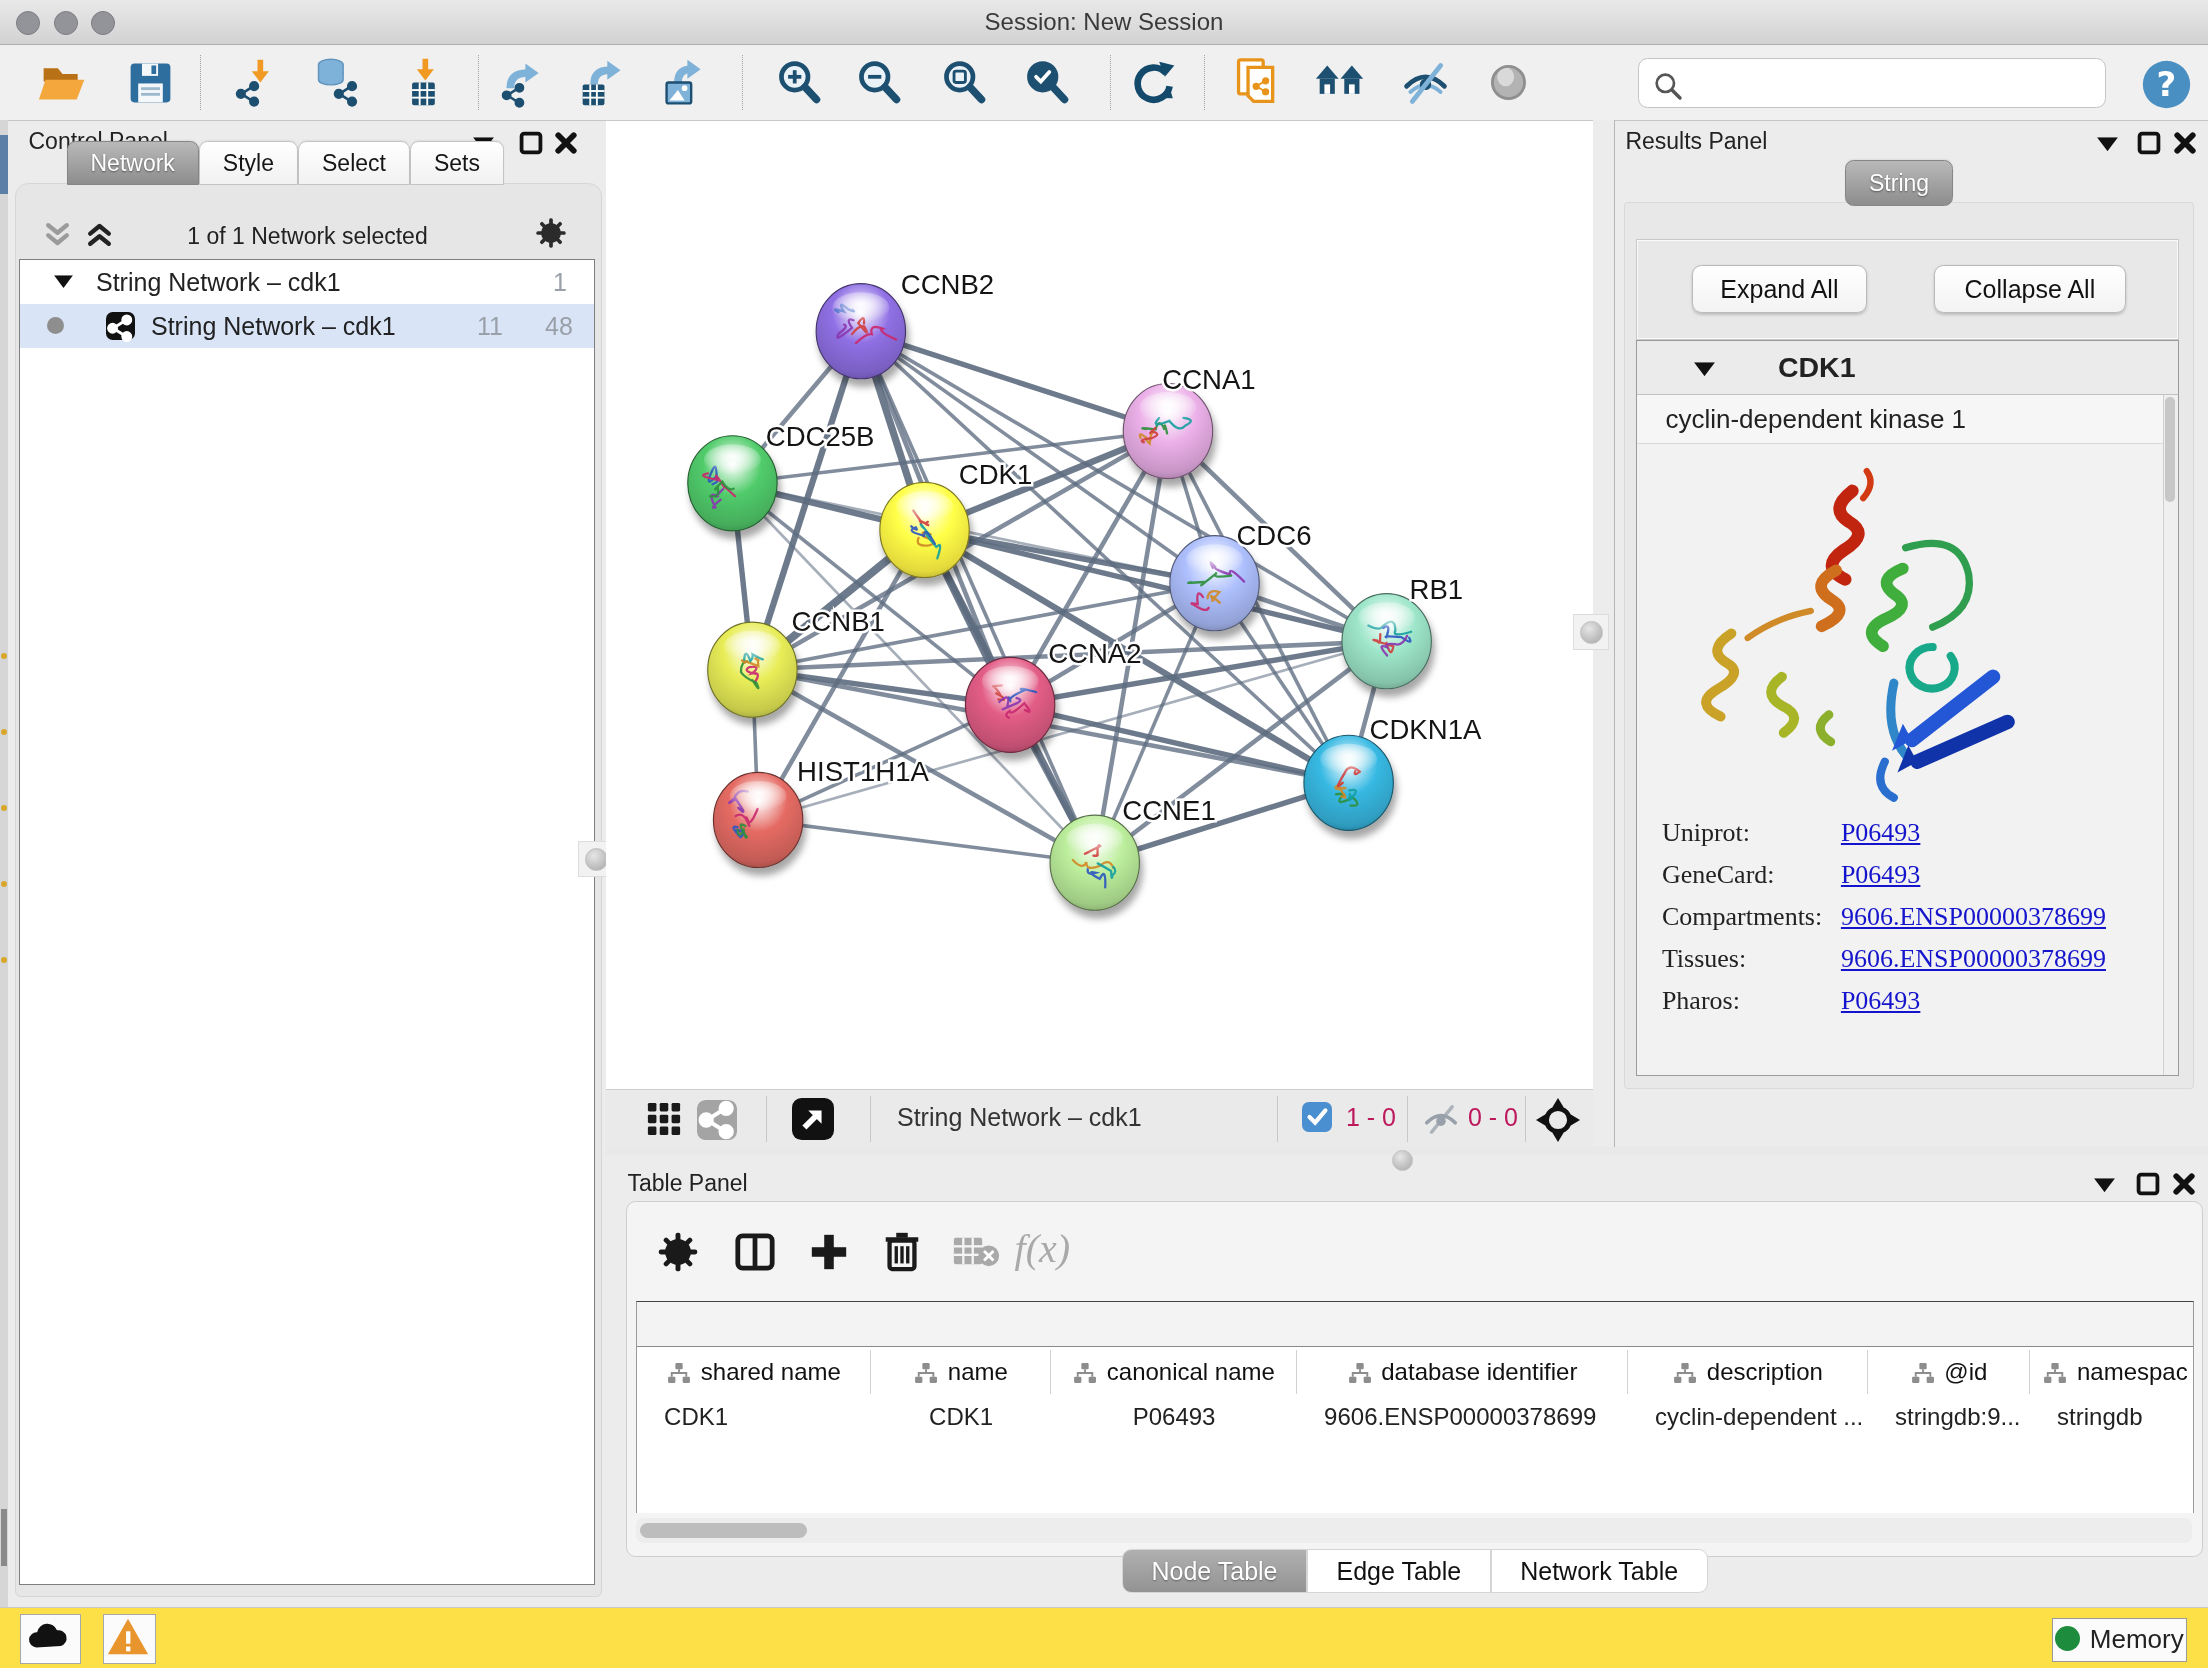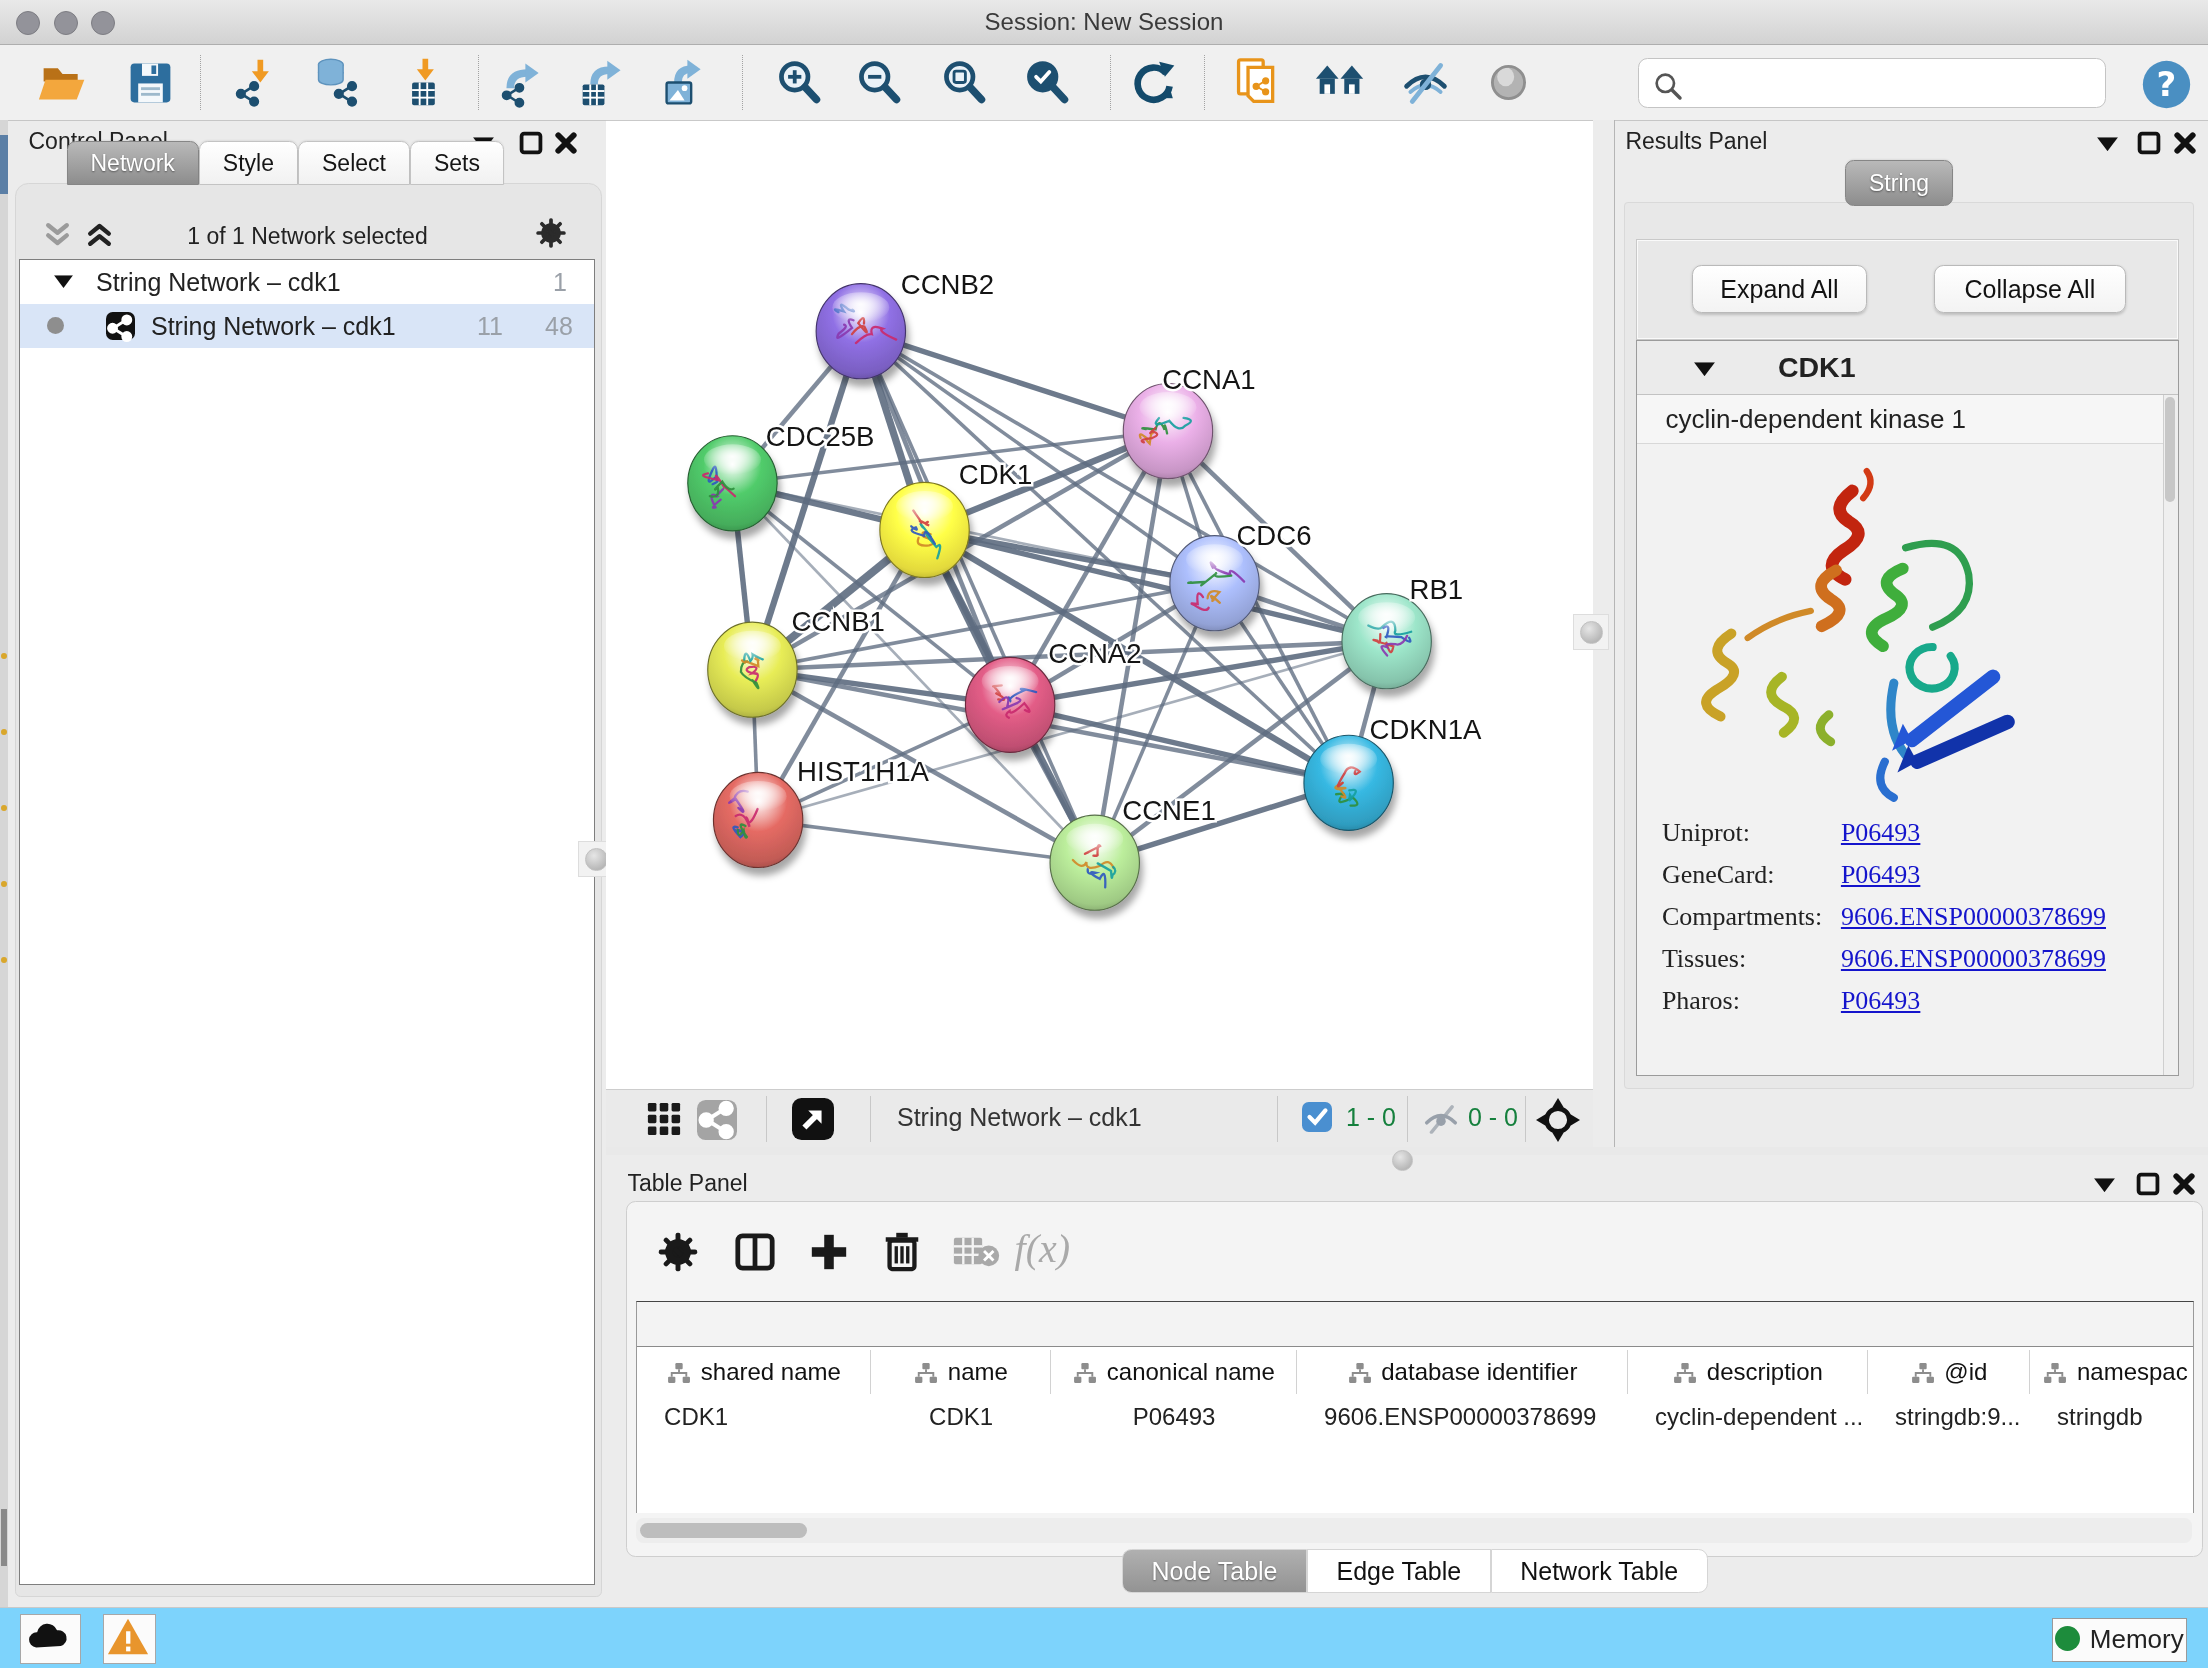--- a/index.html
+++ b/index.html
@@ -41,21 +41,21 @@
   .tree-row .cnt{position:absolute;color:#9aa0a8;}
   .tree-row.selected{background:#d9e5f7;}
   .share-badge{display:inline-block;width:28.5px;height:28.5px;border-radius:6.7px;background:#111;
     color:#fff;vertical-align:-5.7px;}
   
   .net-canvas{position:absolute;left:606px;top:120px;width:987px;height:969px;background:#fff;
     border-top:1px solid #c9c9c9;}
   .net-strip{position:absolute;left:606px;top:1089px;width:987px;height:57px;background:#eaeaea;
     border-top:1px solid #cdcdcd;border-bottom:1px solid #cdcdcd;}
   .ns-sep{position:absolute;top:5.7px;height:46px;border-left:1px solid #c8c8c8;}
-  .ns-num{position:absolute;top:13.3px;font-size:25px;color:#15803d;}
+  .ns-num{position:absolute;top:13.3px;font-size:25px;color:#be185d;}
   .vsplit{position:absolute;left:1593px;top:120px;width:21px;height:1035px;background:#ececec;
     border-right:1.9px solid #b5b5b5;}
   .split-dot{position:absolute;border-radius:50%;
     background:radial-gradient(circle at 38% 32%,#e6e6e6,#b9b9b9 70%,#a8a8a8);border:1px solid #c0c0c0;}
   .hsplit{position:absolute;left:606px;top:1147px;width:1603px;height:7.6px;background:#e9e9e9;}
   
   .results-panel{position:absolute;left:1614px;top:120px;width:594px;height:1035px;}
   .rp-outer{position:absolute;left:9.5px;top:82px;width:568px;height:885px;background:#e8e8e8;
     border:1px solid #d9d9d9;border-radius:3.8px;}
   .rp-expandbox{position:absolute;left:11.4px;top:36px;width:541px;height:99px;
@@ -86,21 +86,21 @@
   .td{text-align:left;padding-left:0;}
   .hscroll{position:absolute;left:9.5px;top:316px;width:1556px;height:25px;background:#ededed;border-radius:7.6px;}
   .hthumb{position:absolute;left:3.8px;top:4.8px;width:167px;height:15px;background:#bdbdbd;border-radius:7.6px;}
   .bottom-tabs{position:absolute;left:504px;top:394px;}
   .btab{display:inline-block;height:42px;line-height:42px;padding:0 28.5px;font-size:25px;
     background:#fff;border:1px solid #d5d5d5;color:#111;}
   .btab:first-child{border-radius:9.5px 0 0 9.5px;}
   .btab:last-child{border-radius:0 9.5px 9.5px 0;}
   .btab.selected{background:linear-gradient(#b0b0b0,#939393);color:#fff;text-shadow:0 1px 1.9px rgba(0,0,0,.4);}
   
-  .statusbar{position:absolute;left:0;top:1607px;width:2208px;height:61px;background:#7dd3fc;
+  .statusbar{position:absolute;left:0;top:1607px;width:2208px;height:61px;background:#fde047;
     border-top:1px solid #c9c9c9;}
   .sb-btn{position:absolute;top:5.7px;height:48px;background:#fbfbfb;border:1.9px solid #a7a7a7;}
   .mem-btn{position:absolute;left:2052px;top:9.5px;width:133px;height:42px;background:#fbfbfb;
     border:1.9px solid #9a9a9a;font-size:26px;line-height:40px;text-align:center;}
   .mem-dot{display:inline-block;width:25px;height:25px;border-radius:50%;background:#1d8c3c;vertical-align:-3.8px;margin-right:9.5px;}
   
   .sliver{position:absolute;left:0;top:120px;width:7.6px;height:1548px;background:#d6d6d6;}
   .graph-label{font-size:29px;fill:#141414;paint-order:stroke;stroke:#ffffff;stroke-width:5px;
     font-family:"Liberation Sans","DejaVu Sans",sans-serif;}
 </style>

